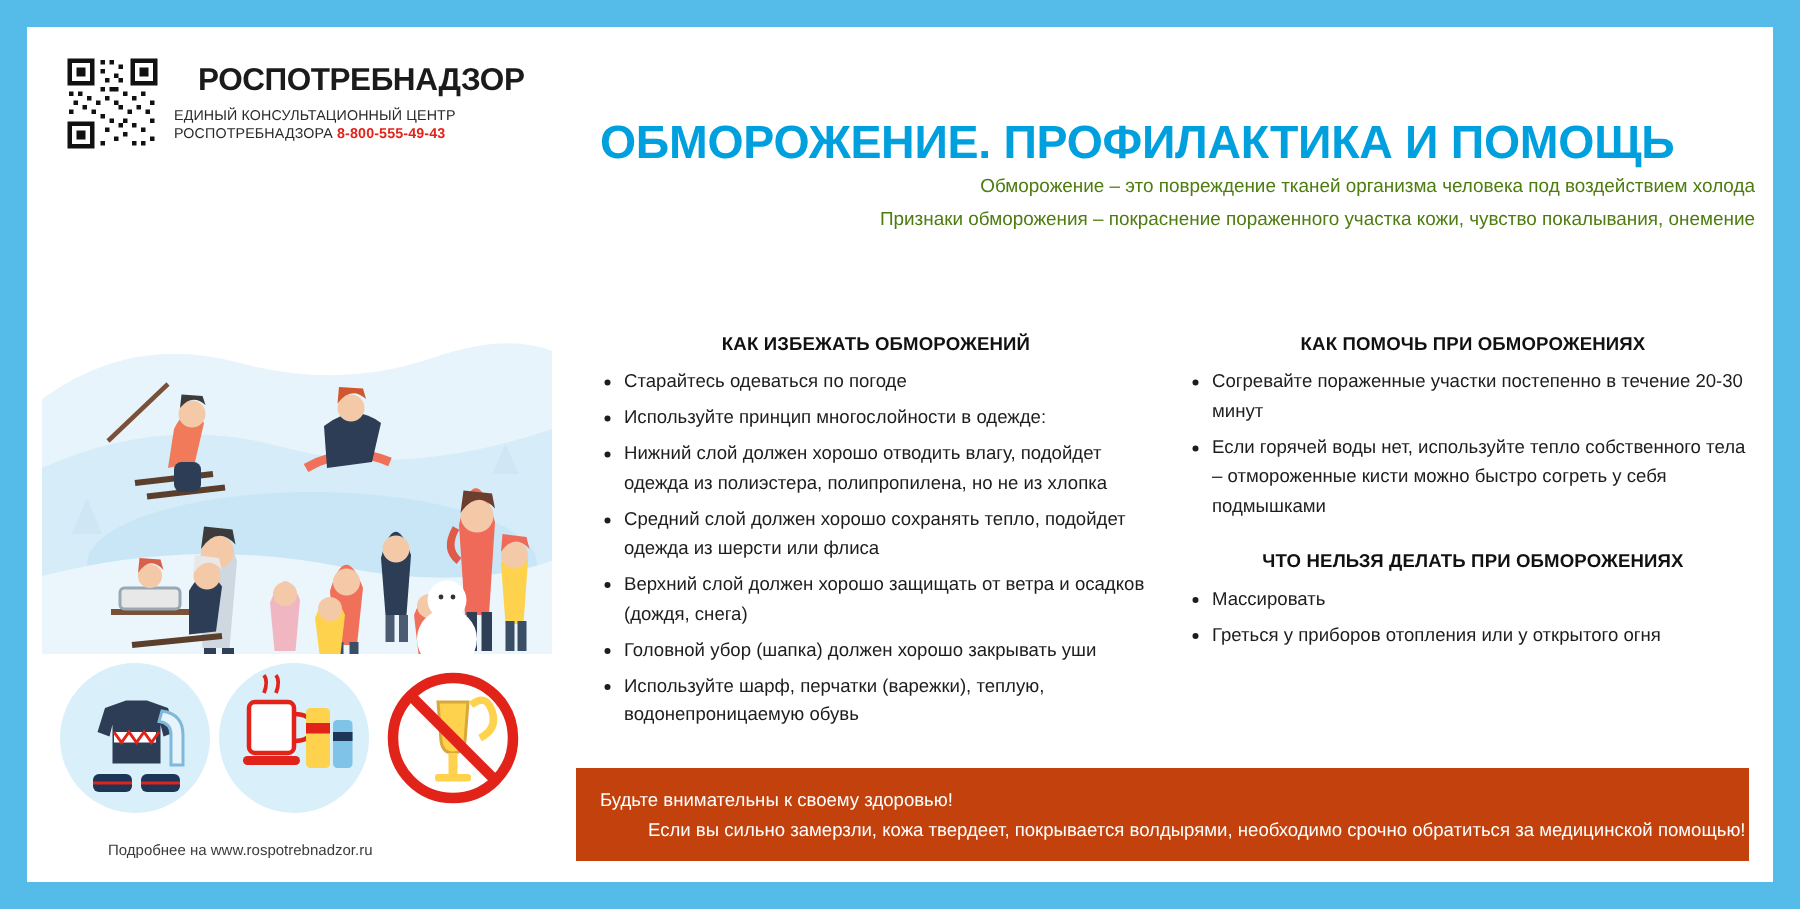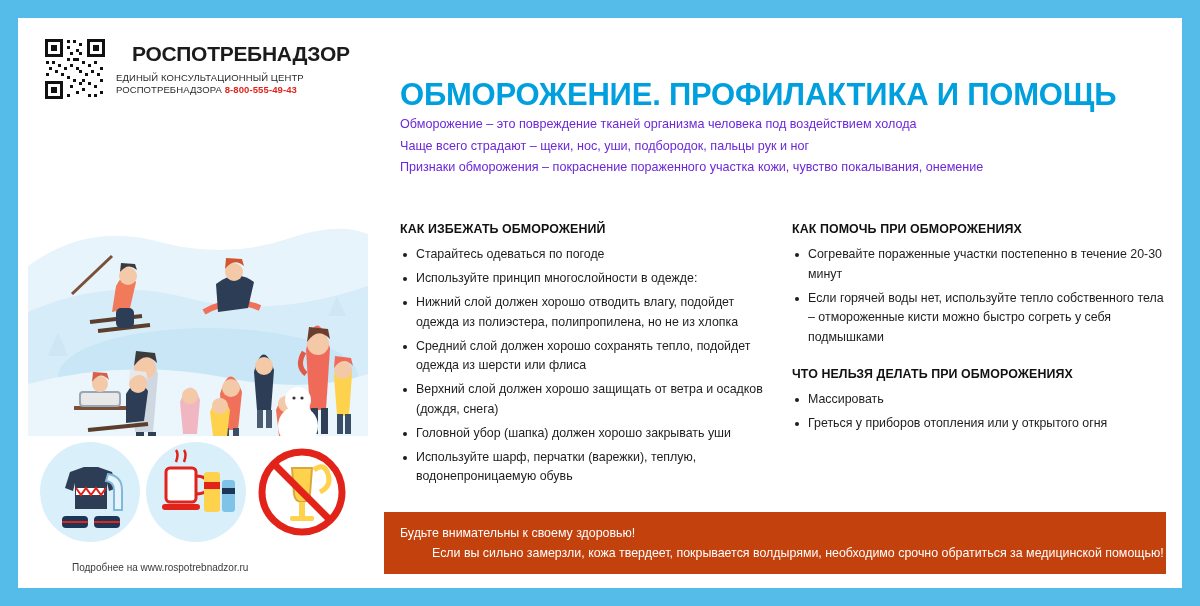--- a/index.html
+++ b/index.html
@@ -121,41 +121,43 @@
     letter-spacing: -0.2px;
     white-space: nowrap;
   }
   .intro {
     position: absolute;
     left: 16px;
     top: 96px;
     width: 770px;
     font-size: 12.6px;
     line-height: 21.5px;
-    color: #6d28d9;
+    color: #4d7c0f;
+    text-align: right;
   }
 
   .col-left-text {
     position: absolute;
     left: 16px;
     top: 204px;
     width: 368px;
   }
   .col-right-text {
     position: absolute;
     left: 408px;
     top: 204px;
     width: 380px;
   }
   .sec-head {
     font-size: 12.4px;
     font-weight: bold;
     color: #111;
     margin-bottom: 9px;
     letter-spacing: 0.1px;
+    text-align: center;
   }
   ul.bullets {
     list-style: none;
     margin: 0 0 0 0;
     padding: 0;
   }
   ul.bullets li {
     position: relative;
     padding-left: 16px;
     font-size: 12.4px;
@@ -410,21 +412,20 @@
     </div>
 
     <div class="more-link">Подробнее на www.rospotrebnadzor.ru</div>
   </div>
 
   <div class="right-col">
     <h1 class="title">ОБМОРОЖЕНИЕ. ПРОФИЛАКТИКА И ПОМОЩЬ</h1>
 
     <div class="intro">
       <div>Обморожение – это повреждение тканей организма человека под воздействием холода</div>
-      <div>Чаще всего страдают – щеки, нос, уши, подбородок, пальцы рук и ног</div>
       <div>Признаки обморожения – покраснение пораженного участка кожи, чувство покалывания, онемение</div>
     </div>
 
     <div class="col-left-text">
       <div class="sec-head">КАК ИЗБЕЖАТЬ ОБМОРОЖЕНИЙ</div>
       <ul class="bullets">
         <li>Старайтесь одеваться по погоде</li>
         <li>Используйте принцип многослойности в одежде:</li>
         <li>Нижний слой должен хорошо отводить влагу, подойдет одежда из полиэстера, полипропилена, но не из хлопка</li>
         <li>Средний слой должен хорошо сохранять тепло, подойдет одежда из шерсти или флиса</li>

